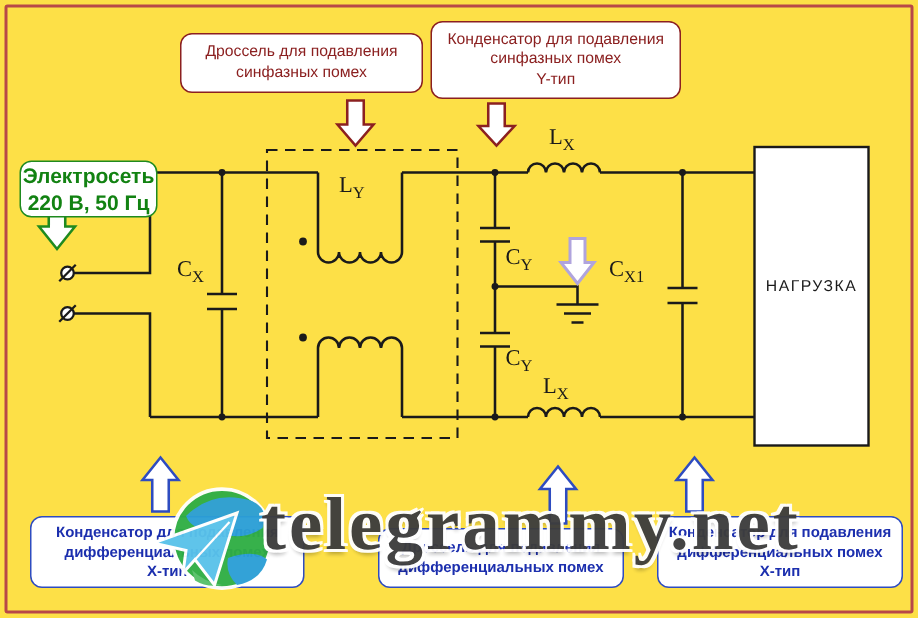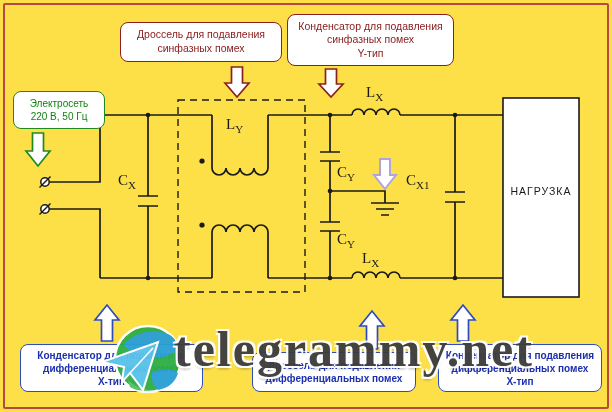--- a/index.html
+++ b/index.html
@@ -4,21 +4,21 @@
 <style>
   html,body{margin:0;padding:0;background:#fff;}
   .stage{position:relative;width:612px;height:412px;background:#fde047;overflow:hidden;
          font-family:"Liberation Sans",sans-serif;}
   .frame{position:absolute;left:3px;top:3px;right:3px;bottom:3px;border:2px solid #b84848;
          border-radius:2px;pointer-events:none;}
   svg.circuit{position:absolute;left:0;top:0;}
   .callout{position:absolute;display:flex;flex-direction:column;justify-content:center;align-items:center;
            text-align:center;border-radius:8px;background:#ffffff;line-height:1.3;padding:2px 4px;box-sizing:border-box;}
   .callout.red{border:1.5px solid #8b2020;color:#8b2020;font-size:10.5px;}
-  .callout.green{border:1.5px solid #1f8a1f;color:#128212;font-size:10px;font-weight:normal;}
+  .callout.green{border:1.5px solid #1f8a1f;color:#128212;font-size:14px;font-weight:bold;margin-top:16px;}
   .callout.blue{border:1.6px solid #2e4cc0;color:#1c2fae;font-size:10px;font-weight:bold;}
   .callout.violet{border:1.3px solid #b0a4dd;color:#2230cc;font-size:10px;border-radius:5px;}
   .comp-label{position:absolute;color:#1a1a1a;font-size:15px;font-family:"Liberation Serif",serif;}
   .comp-label sub{font-size:11px;}
   .load-label{position:absolute;left:503px;top:98px;width:76px;height:186px;display:flex;align-items:center;
               justify-content:center;color:#1a1a1a;font-size:10.5px;letter-spacing:1px;}
   .arr{stroke-width:1.7;}
   .arr.red{fill:#ffffff;stroke:#8b2020;}
   .arr.green{fill:#ffffff;stroke:#1f8a1f;}
   .arr.violet{fill:#ffffff;stroke:#b0a4dd;stroke-width:2;}

